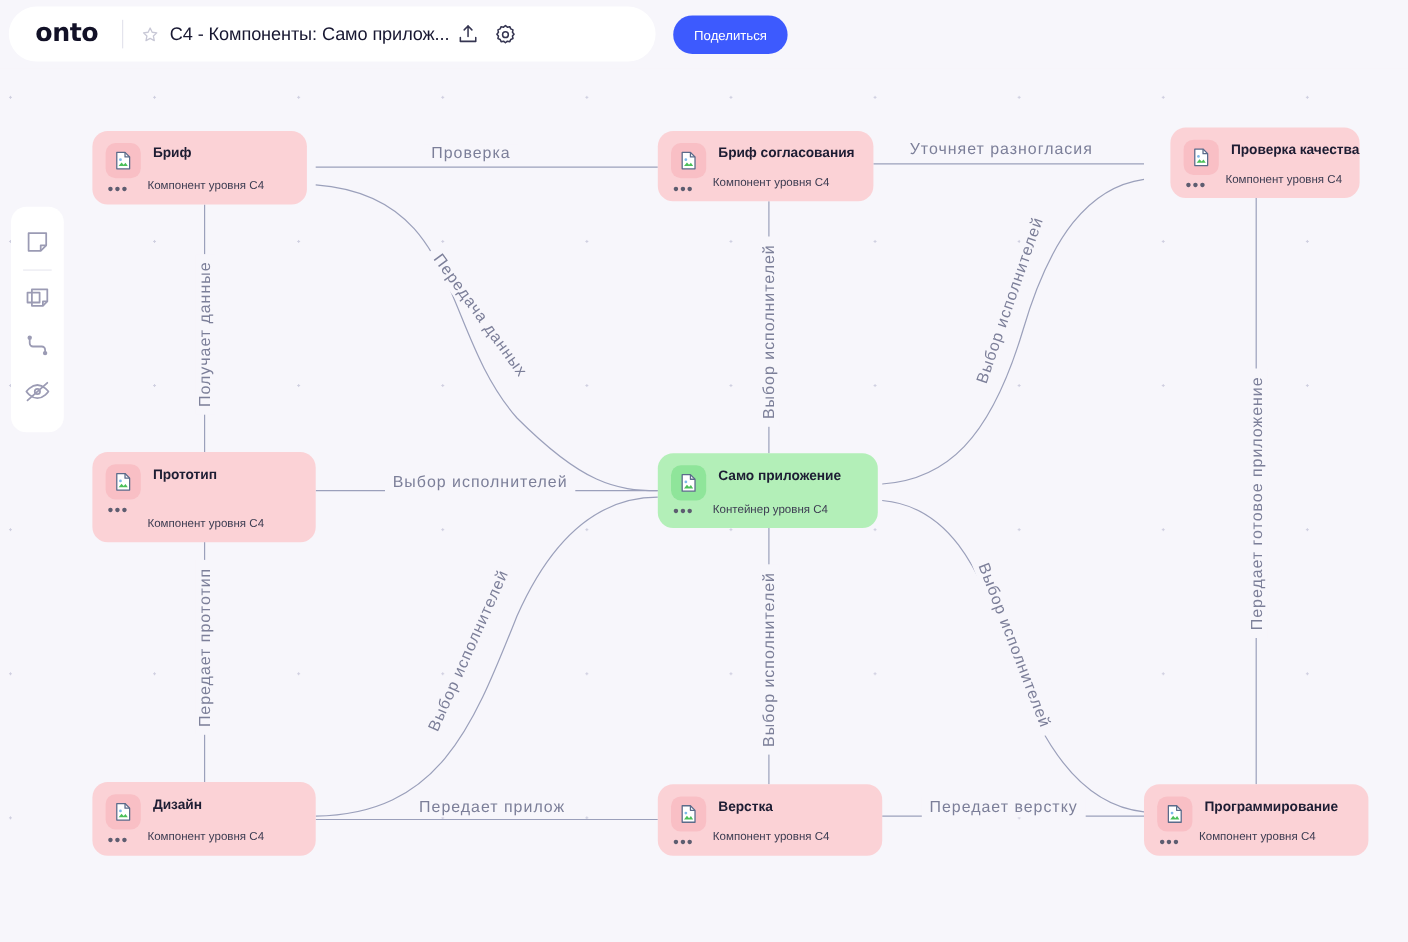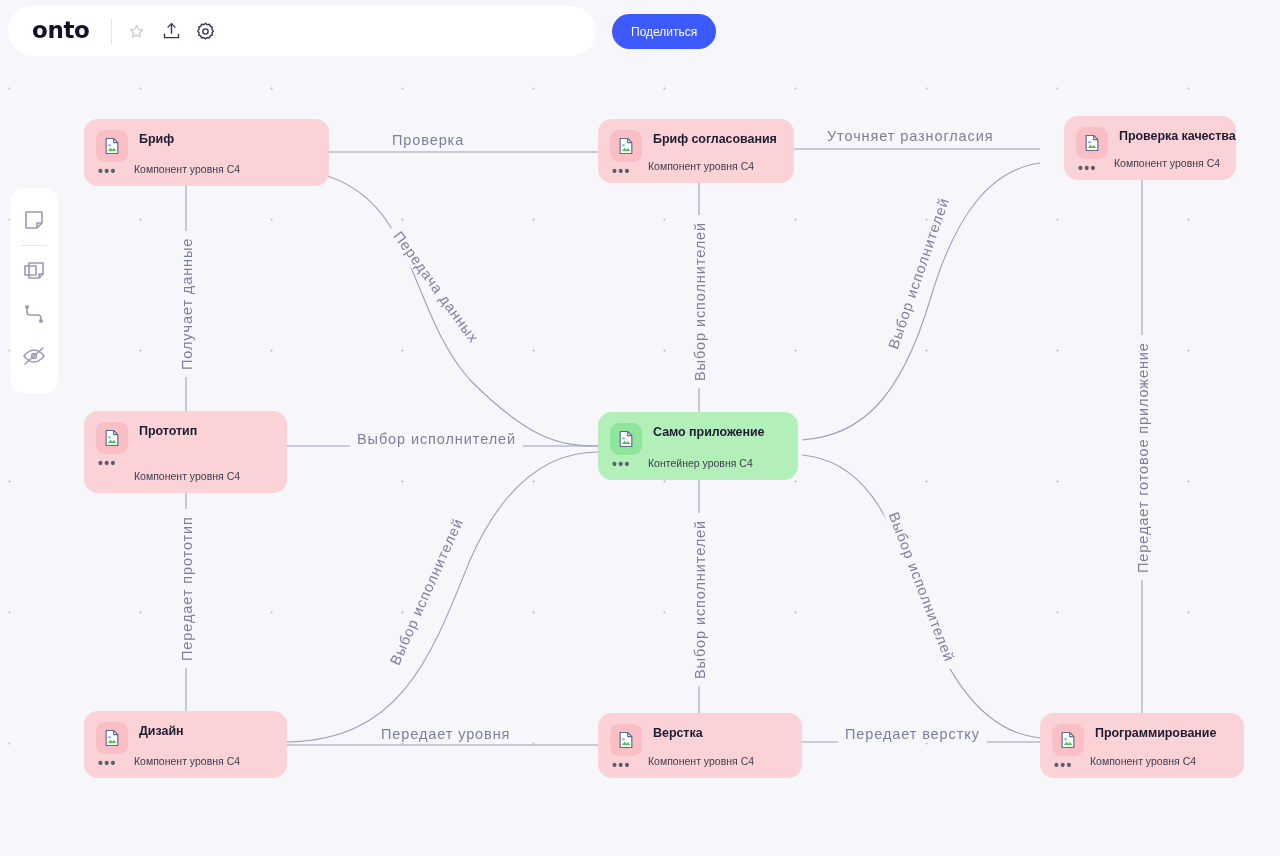--- a/index.html
+++ b/index.html
@@ -205,24 +205,24 @@
   <div class="edge-label" style="left:178px; top:377px; transform:rotate(-90deg);">Получает данные</div>
   <div class="edge-label" style="left:400px; top:222px; transform:rotate(54deg);">Передача данных</div>
   <div class="edge-label" style="left:691px; top:388px; transform:rotate(-90deg);">Выбор исполнителей</div>
   <div class="edge-label" style="left:882px; top:352px; transform:rotate(-71deg);">Выбор исполнителей</div>
   <div class="edge-label" style="left:350px; top:430px;">Выбор исполнителей</div>
   <div class="edge-label" style="left:1134px; top:580px; transform:rotate(-90deg);">Передает готовое приложение</div>
   <div class="edge-label" style="left:178px; top:668px; transform:rotate(-90deg);">Передает прототип</div>
   <div class="edge-label" style="left:383px; top:667px; transform:rotate(-66deg);">Выбор исполнителей</div>
   <div class="edge-label" style="left:691px; top:686px; transform:rotate(-90deg);">Выбор исполнителей</div>
   <div class="edge-label" style="left:899px; top:503px; transform:rotate(69deg);">Выбор исполнителей</div>
-  <div class="edge-label" style="left:374px; top:725px;">Передает уровня</div>
+  <div class="edge-label" style="left:374px; top:725px;">Передает прилож</div>
   <div class="edge-label" style="left:838px; top:725px;">Передает верстку</div>
 
-  <div class="node pink" style="left:84px; top:119px; width:245px; height:67px;">
+  <div class="node pink" style="left:84px; top:119px; width:195px; height:67px;">
     <div class="node-icon">
       <svg width="20" height="20" viewBox="0 0 24 24">
         <path d="M5 3h9l5 5v13a0 0 0 0 1 0 0H5z" fill="#ffffff" stroke="#5b6b8a" stroke-width="1.4" stroke-linejoin="round"></path>
         <path d="M14 3v5h5" fill="none" stroke="#5b6b8a" stroke-width="1.4" stroke-linejoin="round"></path>
         <path d="M7 18l3.2-4 2.3 2.6 2-2.3L17 18z" fill="#4cc05a"></path>
         <circle cx="9" cy="11" r="1.5" fill="#7db8e8"></circle>
       </svg>
     </div>
     <div class="node-title">Бриф</div>
     <div class="node-dots">•••</div>
@@ -360,20 +360,21 @@
 
   <div id="header">
     <div class="header-bar">
       <div class="brand">onto</div>
       <div class="hdr-divider"></div>
       <span class="star-icon">
         <svg width="17" height="17" viewBox="0 0 24 24" fill="none" stroke="currentColor" stroke-width="1.7">
           <path d="M12 3.5l2.6 5.4 5.9.8-4.3 4.1 1.1 5.9-5.3-2.9-5.3 2.9 1.1-5.9L3.5 9.7l5.9-.8z" stroke-linejoin="round"></path>
         </svg>
       </span>
+      <div class="doc-title">C4 - Компоненты: Само прилож...</div>
       <div class="hdr-icon-btn">
         <svg width="21" height="21" viewBox="0 0 24 24" fill="none" stroke="currentColor" stroke-width="1.6">
           <path d="M12 3v11" stroke-linecap="round"></path>
           <path d="M8 7l4-4 4 4" stroke-linecap="round" stroke-linejoin="round"></path>
           <path d="M4 15v4h16v-4" stroke-linecap="round" stroke-linejoin="round"></path>
         </svg>
       </div>
       <div class="hdr-icon-btn">
         <svg width="21" height="21" viewBox="0 0 24 24" fill="none" stroke="currentColor" stroke-width="1.6">
           <path d="M12 2.6l2 1.6 2.5-.5 1 2.3 2.3 1-.5 2.5 1.6 2-1.6 2 .5 2.5-2.3 1-1 2.3-2.5-.5-2 1.6-2-1.6-2.5.5-1-2.3-2.3-1 .5-2.5-1.6-2 1.6-2-.5-2.5 2.3-1 1-2.3 2.5.5z" stroke-linejoin="round"></path>

